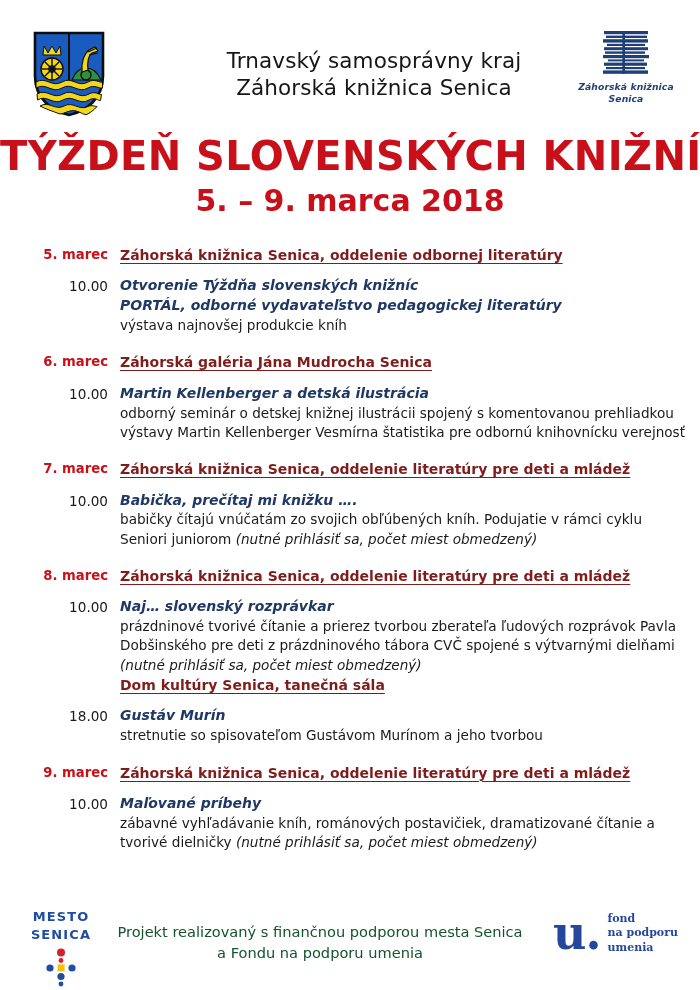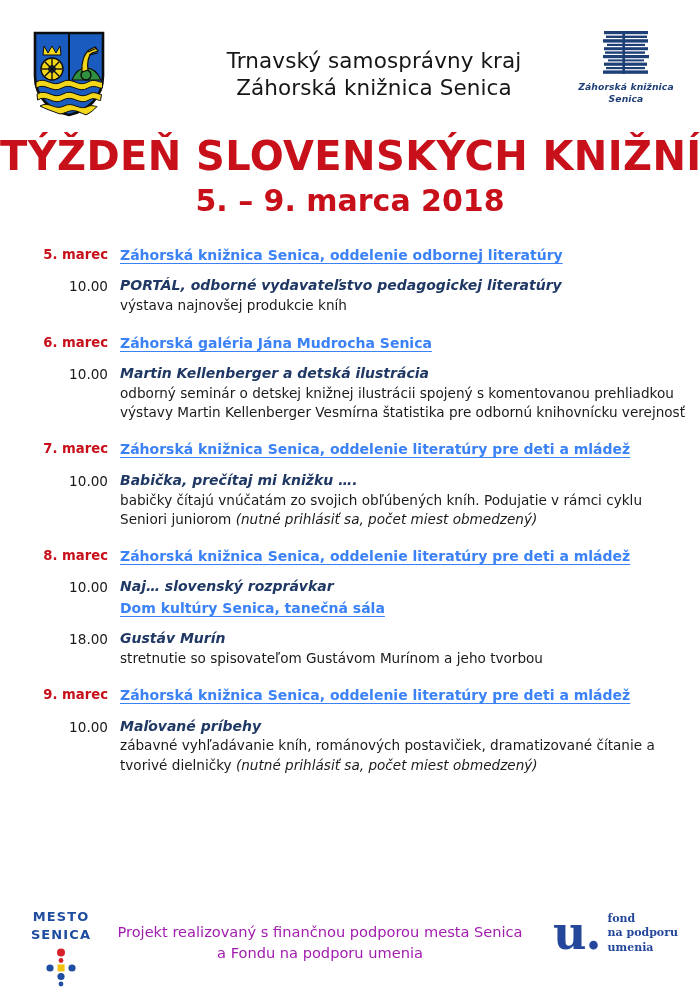--- a/index.html
+++ b/index.html
@@ -121,21 +121,21 @@
     font-weight: 400;
     font-size: 13.6px;
     line-height: 1.5;
     white-space: nowrap;
   }
   .content { flex: 1 1 auto; min-width: 0; }
 
   .venue {
     font-weight: 700;
     font-size: 14px;
-    color: #3b82f6;
+    color: #7f1d1d;
     text-decoration: underline;
     text-underline-offset: 3px;
     text-decoration-thickness: 1px;
     line-height: 1.45;
     display: inline;
   }
   .venue-row { margin-bottom: 11px; }
 
   .ev-title {
     color: #1f3864;
@@ -181,21 +181,21 @@
   .mesto-mark { display: block; margin: 0 auto; }
 
   .footer-text {
     position: absolute;
     left: 110px;
     right: 170px;
     top: 16px;
     text-align: center;
     font-size: 14.6px;
     line-height: 1.42;
-    color: #a21caf;
+    color: #14532d;
   }
 
   .fpu-logo {
     position: absolute;
     right: 22px;
     top: 6px;
     display: flex;
     align-items: center;
     gap: 7px;
   }
@@ -286,20 +286,21 @@
         <div class="gutter">
           <div class="date-label">5. marec</div>
         </div>
         <div class="content"><span class="venue">Záhorská knižnica Senica, oddelenie odbornej literatúry</span></div>
       </div>
       <div class="row event-row">
         <div class="gutter">
           <div class="time-label">10.00</div>
         </div>
         <div class="content">
+          <div class="ev-title">Otvorenie Týždňa slovenských knižníc</div>
           <div class="ev-title">PORTÁL, odborné vydavateľstvo pedagogickej literatúry</div>
           <div class="ev-desc"><span>výstava najnovšej produkcie kníh</span></div>
         </div>
       </div>
     </div>
     <div class="day-block">
       <div class="row venue-row">
         <div class="gutter">
           <div class="date-label">6. marec</div>
         </div>
@@ -338,20 +339,21 @@
           <div class="date-label">8. marec</div>
         </div>
         <div class="content"><span class="venue">Záhorská knižnica Senica, oddelenie literatúry pre deti a mládež</span></div>
       </div>
       <div class="row event-row">
         <div class="gutter">
           <div class="time-label">10.00</div>
         </div>
         <div class="content">
           <div class="ev-title">Naj… slovenský rozprávkar</div>
+          <div class="ev-desc"><span>prázdninové tvorivé čítanie a prierez tvorbou zberateľa ľudových rozprávok Pavla Dobšinského pre deti z prázdninového tábora CVČ spojené s výtvarnými dielňami </span><span class="em">(nutné prihlásiť sa, počet miest obmedzený)</span></div>
         </div>
       </div>
       <div class="row sub-venue-row">
         <div class="gutter"></div>
         <div class="content"><span class="venue">Dom kultúry Senica, tanečná sála</span></div>
       </div>
       <div class="row event-row">
         <div class="gutter">
           <div class="time-label">18.00</div>
         </div>

